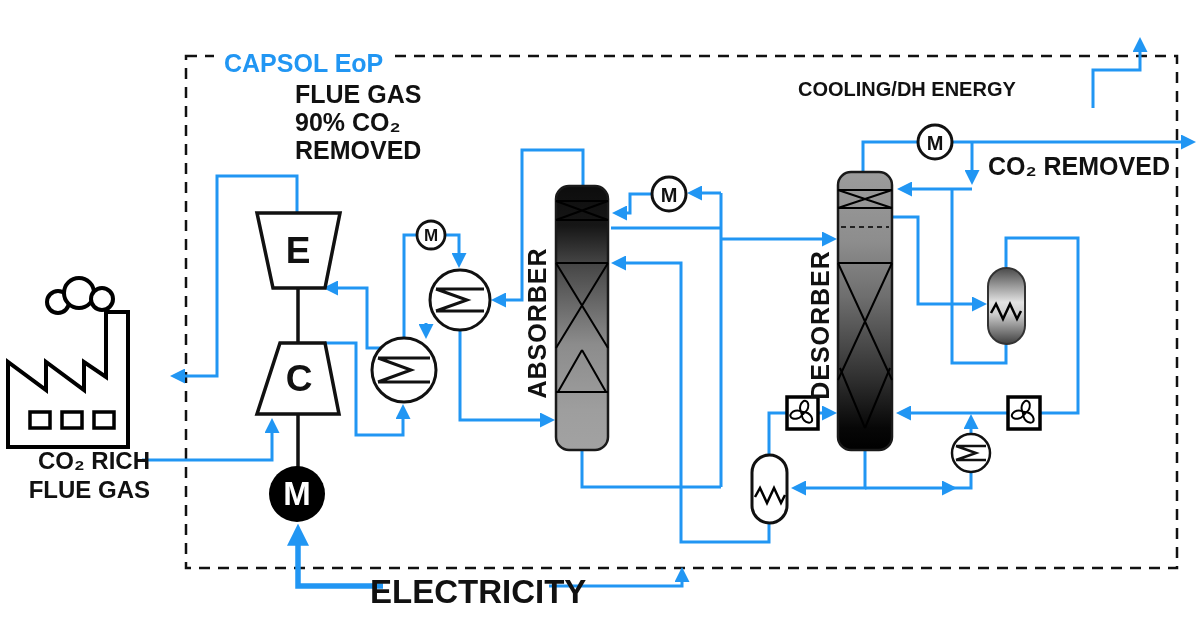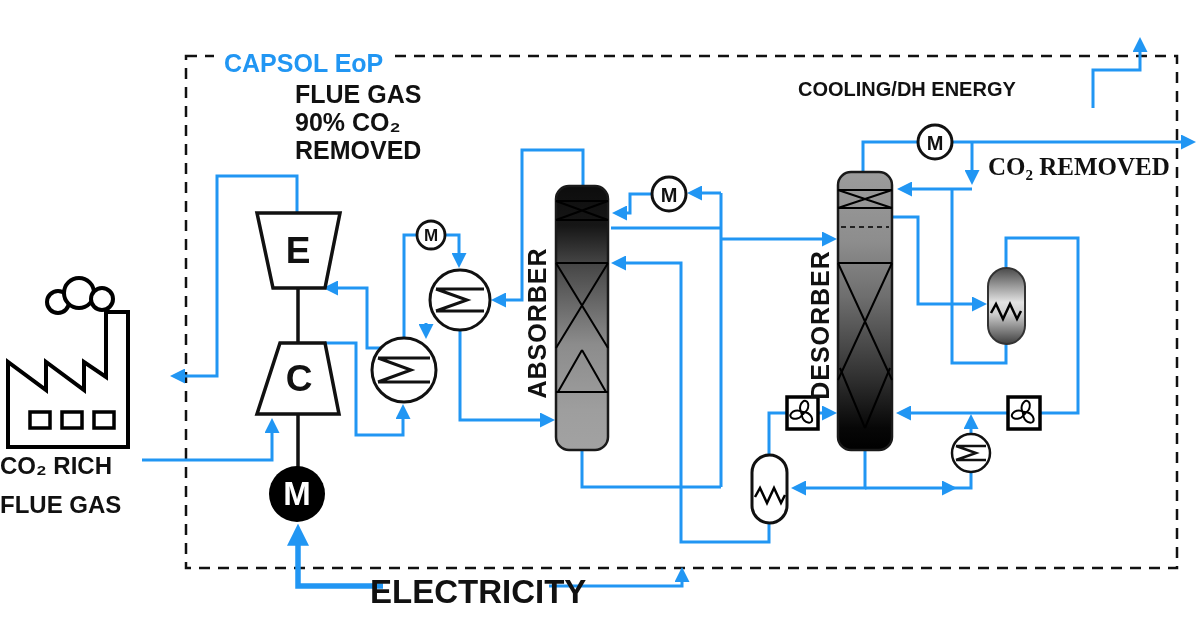--- a/index.html
+++ b/index.html
@@ -207,26 +207,26 @@
     </g>
   </g>
 </svg>
 
 <div class="lbl title" style="left:214px;top:39px;margin-top:8px;">CAPSOL EoP</div>
 
 <div class="lbl" style="left:295px;top:80px;font-size:25px;line-height:28px;">FLUE GAS
 90% CO₂
 REMOVED</div>
 
-<div class="lbl" style="left:0px;top:446px;width:150px;text-align:left;font-size:24px;line-height:39px;">CO₂ RICH
+<div class="lbl" style="left:0px;top:446px;width:150px;text-align:right;font-size:24px;line-height:29px;">CO₂ RICH
 FLUE GAS</div>
 
 <div class="lbl" style="left:798px;top:78px;font-size:20px;">COOLING/DH ENERGY</div>
 
-<div class="lbl" style="left:988px;top:152px;font-size:25px;font-family:Liberation Serif, serif;">CO₂ REMOVED</div>
+<div class="lbl" style="left:988px;top:152px;font-size:25px;">CO₂ REMOVED</div>
 
 <div class="lbl" style="left:370px;top:573px;font-size:33px;">ELECTRICITY</div>
 
 <div class="lbl rot" style="left:452px;top:308px;width:170px;height:30px;line-height:30px;font-size:25px;">ABSORBER</div>
 
 <div class="lbl rot" style="left:735px;top:310px;width:170px;height:30px;line-height:30px;font-size:25px;">DESORBER</div>
 
 <div class="eq" style="left:298px;top:251px;font-size:37px;">E</div>
 <div class="eq" style="left:299px;top:379px;font-size:37px;">C</div>
 <div class="eq" style="left:297px;top:494px;font-size:33px;color:#fff;">M</div>

